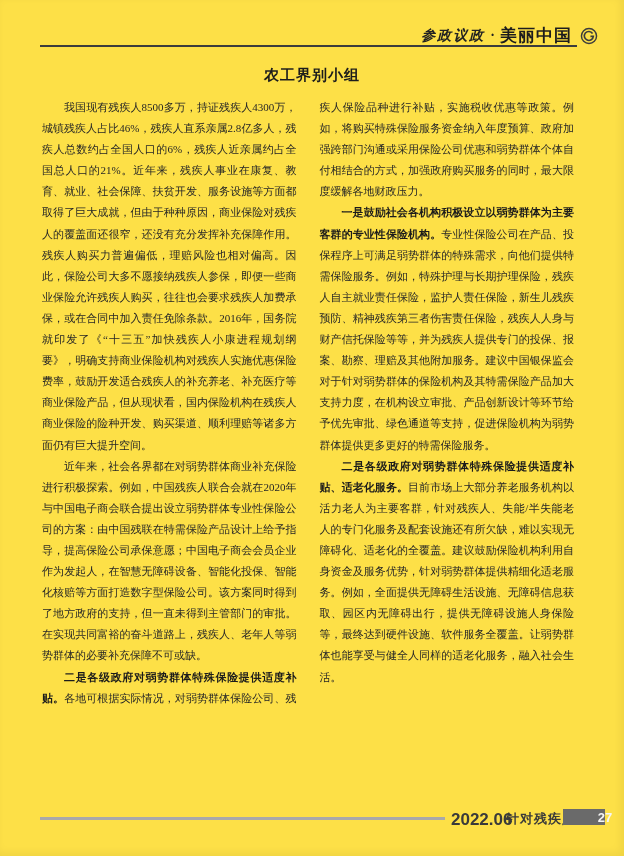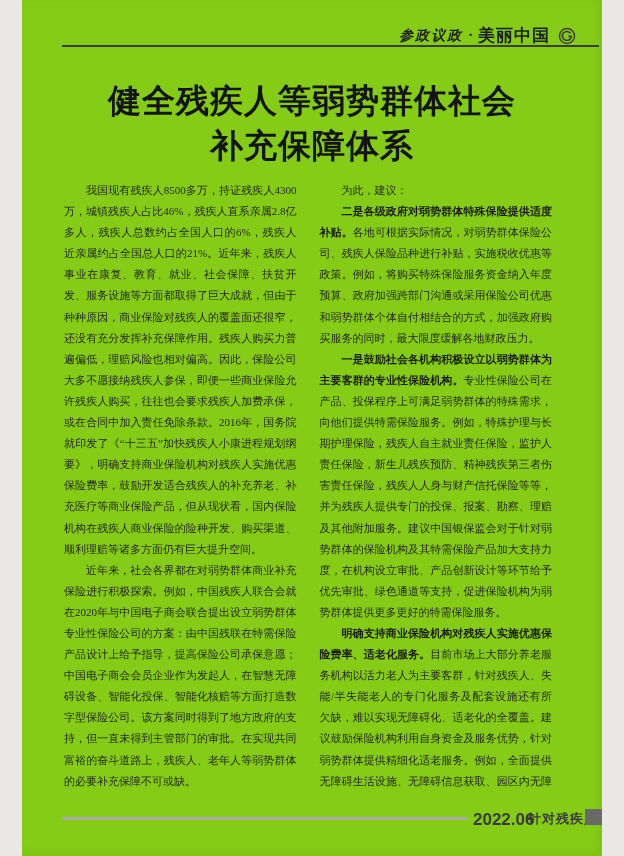--- a/index.html
+++ b/index.html
@@ -1,22 +1,22 @@
 <!DOCTYPE html>
 <html><head>
 <meta charset="utf-8">
 <style>
   * { margin: 0; padding: 0; box-sizing: border-box; }
   html, body { background: #e9e8e5; }
   .page {
     position: relative;
-    width: 580px;
+    width: 624px;
     height: 856px;
     margin: 0 auto;
-    background: #84cc16;
+    background: #fde047;
     box-shadow: inset -3px -3px 8px rgba(0,0,0,0.06);
     overflow: hidden;
     font-family: "Liberation Serif", "DejaVu Serif", serif;
     color: #2b2b2b;
   }
 
   
   .header { position: relative; height: 62px; }
   .header-rule {
     position: absolute; left: 40px; top: 45px;
@@ -116,32 +116,28 @@
       <span class="logo-icon">
         <svg width="18" height="18" viewBox="0 0 20 20">
           <circle cx="10" cy="10" r="8.4" fill="none" stroke="#3c3c3c" stroke-width="1.6"></circle>
           <path d="M14 7.2 A5 5 0 1 0 14.8 10.4 L11.6 10.4" fill="none" stroke="#3c3c3c" stroke-width="1.8"></path>
         </svg>
       </span>
     </div>
     <div class="header-rule"></div>
   </div>
 
-  <h1 class="title">
-    <span>健全残疾人等弱势群体社会</span><br>
-    <span>补充保障体系</span>
-  </h1>
+  <div class="byline">农工界别小组</div>
 
   <div class="article">
     <p class="para"><span>我国现有残疾人8500多万，持证残疾人4300万，城镇残疾人占比46%，残疾人直系亲属2.8亿多人，残疾人总数约占全国人口的6%，残疾人近亲属约占全国总人口的21%。近年来，残疾人事业在康复、教育、就业、社会保障、扶贫开发、服务设施等方面都取得了巨大成就，但由于种种原因，商业保险对残疾人的覆盖面还很窄，还没有充分发挥补充保障作用。残疾人购买力普遍偏低，理赔风险也相对偏高。因此，保险公司大多不愿接纳残疾人参保，即便一些商业保险允许残疾人购买，往往也会要求残疾人加费承保，或在合同中加入责任免除条款。2016年，国务院就印发了《“十三五”加快残疾人小康进程规划纲要》，明确支持商业保险机构对残疾人实施优惠保险费率，鼓励开发适合残疾人的补充养老、补充医疗等商业保险产品，但从现状看，国内保险机构在残疾人商业保险的险种开发、购买渠道、顺利理赔等诸多方面仍有巨大提升空间。</span></p>
     <p class="para"><span>近年来，社会各界都在对弱势群体商业补充保险进行积极探索。例如，中国残疾人联合会就在2020年与中国电子商会联合提出设立弱势群体专业性保险公司的方案：由中国残联在特需保险产品设计上给予指导，提高保险公司承保意愿；中国电子商会会员企业作为发起人，在智慧无障碍设备、智能化投保、智能化核赔等方面打造数字型保险公司。该方案同时得到了地方政府的支持，但一直未得到主管部门的审批。在实现共同富裕的奋斗道路上，残疾人、老年人等弱势群体的必要补充保障不可或缺。</span></p>
-    <p class="para"><span>为此，建议：</span></p>
     <p class="para"><strong>二是各级政府对弱势群体特殊保险提供适度补贴。</strong><span>各地可根据实际情况，对弱势群体保险公司、残疾人保险品种进行补贴，实施税收优惠等政策。例如，将购买特殊保险服务资金纳入年度预算、政府加强跨部门沟通或采用保险公司优惠和弱势群体个体自付相结合的方式，加强政府购买服务的同时，最大限度缓解各地财政压力。</span></p>
     <p class="para"><strong>一是鼓励社会各机构积极设立以弱势群体为主要客群的专业性保险机构。</strong><span>专业性保险公司在产品、投保程序上可满足弱势群体的特殊需求，向他们提供特需保险服务。例如，特殊护理与长期护理保险，残疾人自主就业责任保险，监护人责任保险，新生儿残疾预防、精神残疾第三者伤害责任保险，残疾人人身与财产信托保险等等，并为残疾人提供专门的投保、报案、勘察、理赔及其他附加服务。建议中国银保监会对于针对弱势群体的保险机构及其特需保险产品加大支持力度，在机构设立审批、产品创新设计等环节给予优先审批、绿色通道等支持，促进保险机构为弱势群体提供更多更好的特需保险服务。</span></p>
-    <p class="para"><strong>明确支持商业保险机构对残疾人实施优惠保险费率、适老化服务。</strong><span>目前市场上大部分养老服务机构以活力老人为主要客群，针对残疾人、失能/半失能老人的专门化服务及配套设施还有所欠缺，难以实现无障碍化、适老化的全覆盖。建议鼓励保险机构利用自身资金及服务优势，针对弱势群体提供精细化适老服务。例如，全面提供无障碍生活设施、无障碍信息获取、园区内无障碍出行，提供无障碍设施人身保险等，最终达到硬件设施、软件服务全覆盖。让弱势群体也能享受与健全人同样的适老化服务，融入社会生活。</span></p>
+    <p class="para"><strong>二是各级政府对弱势群体特殊保险提供适度补贴、适老化服务。</strong><span>目前市场上大部分养老服务机构以活力老人为主要客群，针对残疾人、失能/半失能老人的专门化服务及配套设施还有所欠缺，难以实现无障碍化、适老化的全覆盖。建议鼓励保险机构利用自身资金及服务优势，针对弱势群体提供精细化适老服务。例如，全面提供无障碍生活设施、无障碍信息获取、园区内无障碍出行，提供无障碍设施人身保险等，最终达到硬件设施、软件服务全覆盖。让弱势群体也能享受与健全人同样的适老化服务，融入社会生活。</span></p>
 
   </div>
 
   <div class="footer">
     <div class="footer-rule"></div>
     <span class="footer-issue">2022.06</span>
     <span class="footer-magazine">针对残疾人</span>
     <span class="footer-badge">27</span>
   </div>
 

